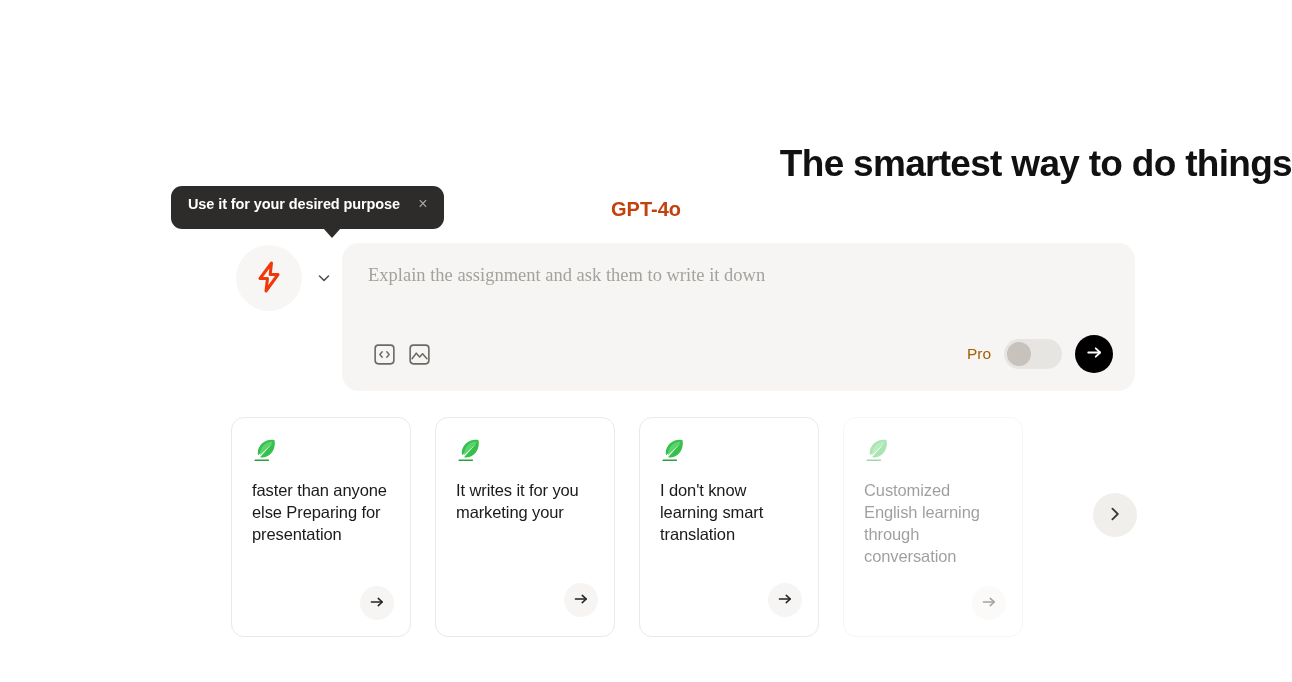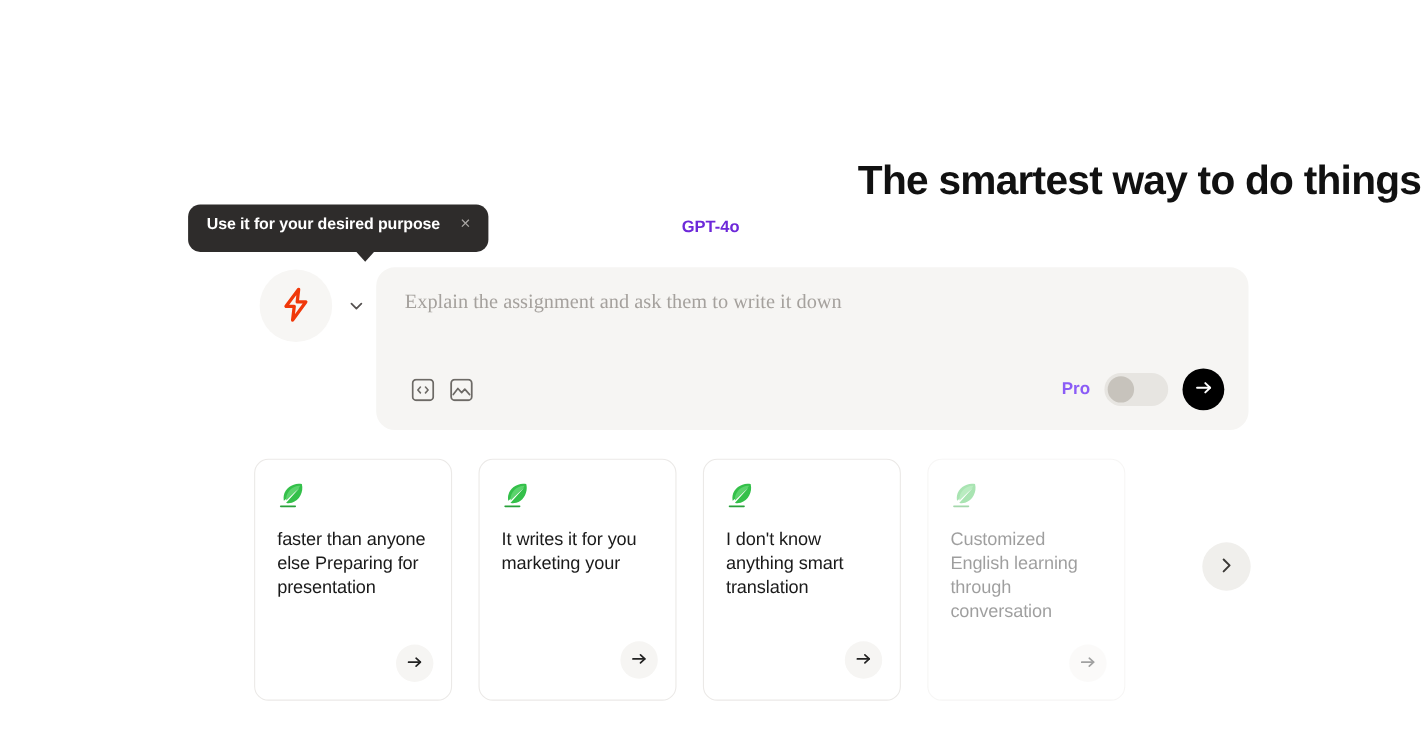--- a/index.html
+++ b/index.html
@@ -37,23 +37,23 @@
     color: #111111;
     line-height: 46px;
   }
 
   .model-badge {
     position: absolute;
     top: 198px;
     left: 0;
     width: 1292px;
     text-align: center;
-    font-size: 15px;
+    font-size: 20px;
     font-weight: 700;
-    color: #6d28d9;
+    color: #c2410c;
     letter-spacing: 0px;
   }
 
   
   .tooltip {
     position: absolute;
     left: 171px;
     top: 186px;
     height: 43px;
     background: #2e2c2b;
@@ -176,22 +176,22 @@
     position: absolute;
     right: 22px;
     bottom: 18px;
     display: flex;
     align-items: center;
     gap: 13px;
   }
 
   .pro-label {
     font-size: 15.5px;
-    color: #8b5cf6;
-    font-weight: 700;
+    color: #a16207;
+    font-weight: 400;
     cursor: pointer;
   }
 
   .toggle {
     width: 58px;
     height: 30px;
     border-radius: 15px;
     background: #e7e5e1;
     position: relative;
     cursor: pointer;
@@ -404,21 +404,21 @@
 
 
     <div class="card">
       <span>
         <svg class="card-feather" viewBox="0 0 26 26" fill="none" xmlns="http://www.w3.org/2000/svg">
           <path d="M22.4 3.1 C15.6 1.3 7.4 6.2 6.0 13.5 C5.5 16.1 6.1 18.3 6.1 18.3 L20.2 6.6 L8.0 20.3 C8.0 20.3 10.6 20.9 13.4 20.1 C20.1 18.2 24.3 10.1 22.4 3.1 Z" fill="#34C04A"></path>
           <path d="M20.9 4.6 C15.1 4.1 9.3 8.9 8.3 14.8 C8.0 16.6 8.3 18.0 8.3 18.0 L19.6 6.9 Z" fill="#5BD36C"></path>
           <path d="M3.2 23.3 H16.4" stroke="#28A13A" stroke-width="1.5" stroke-linecap="round"></path>
         </svg>
       </span>
-      <div class="card-text">I don't know anything smart translation</div>
+      <div class="card-text">I don't know learning smart translation</div>
       <button class="card-arrow">
         <span>
           <svg width="18" height="18" viewBox="0 0 20 20" fill="none" xmlns="http://www.w3.org/2000/svg">
             <path d="M3.8 10 H15.6" stroke="#222222" stroke-width="1.7" stroke-linecap="round"></path>
             <path d="M11.4 6 L15.8 10 L11.4 14" stroke="#222222" stroke-width="1.7" stroke-linecap="round" stroke-linejoin="round"></path>
           </svg>
         </span>
       </button>
     </div>
 

